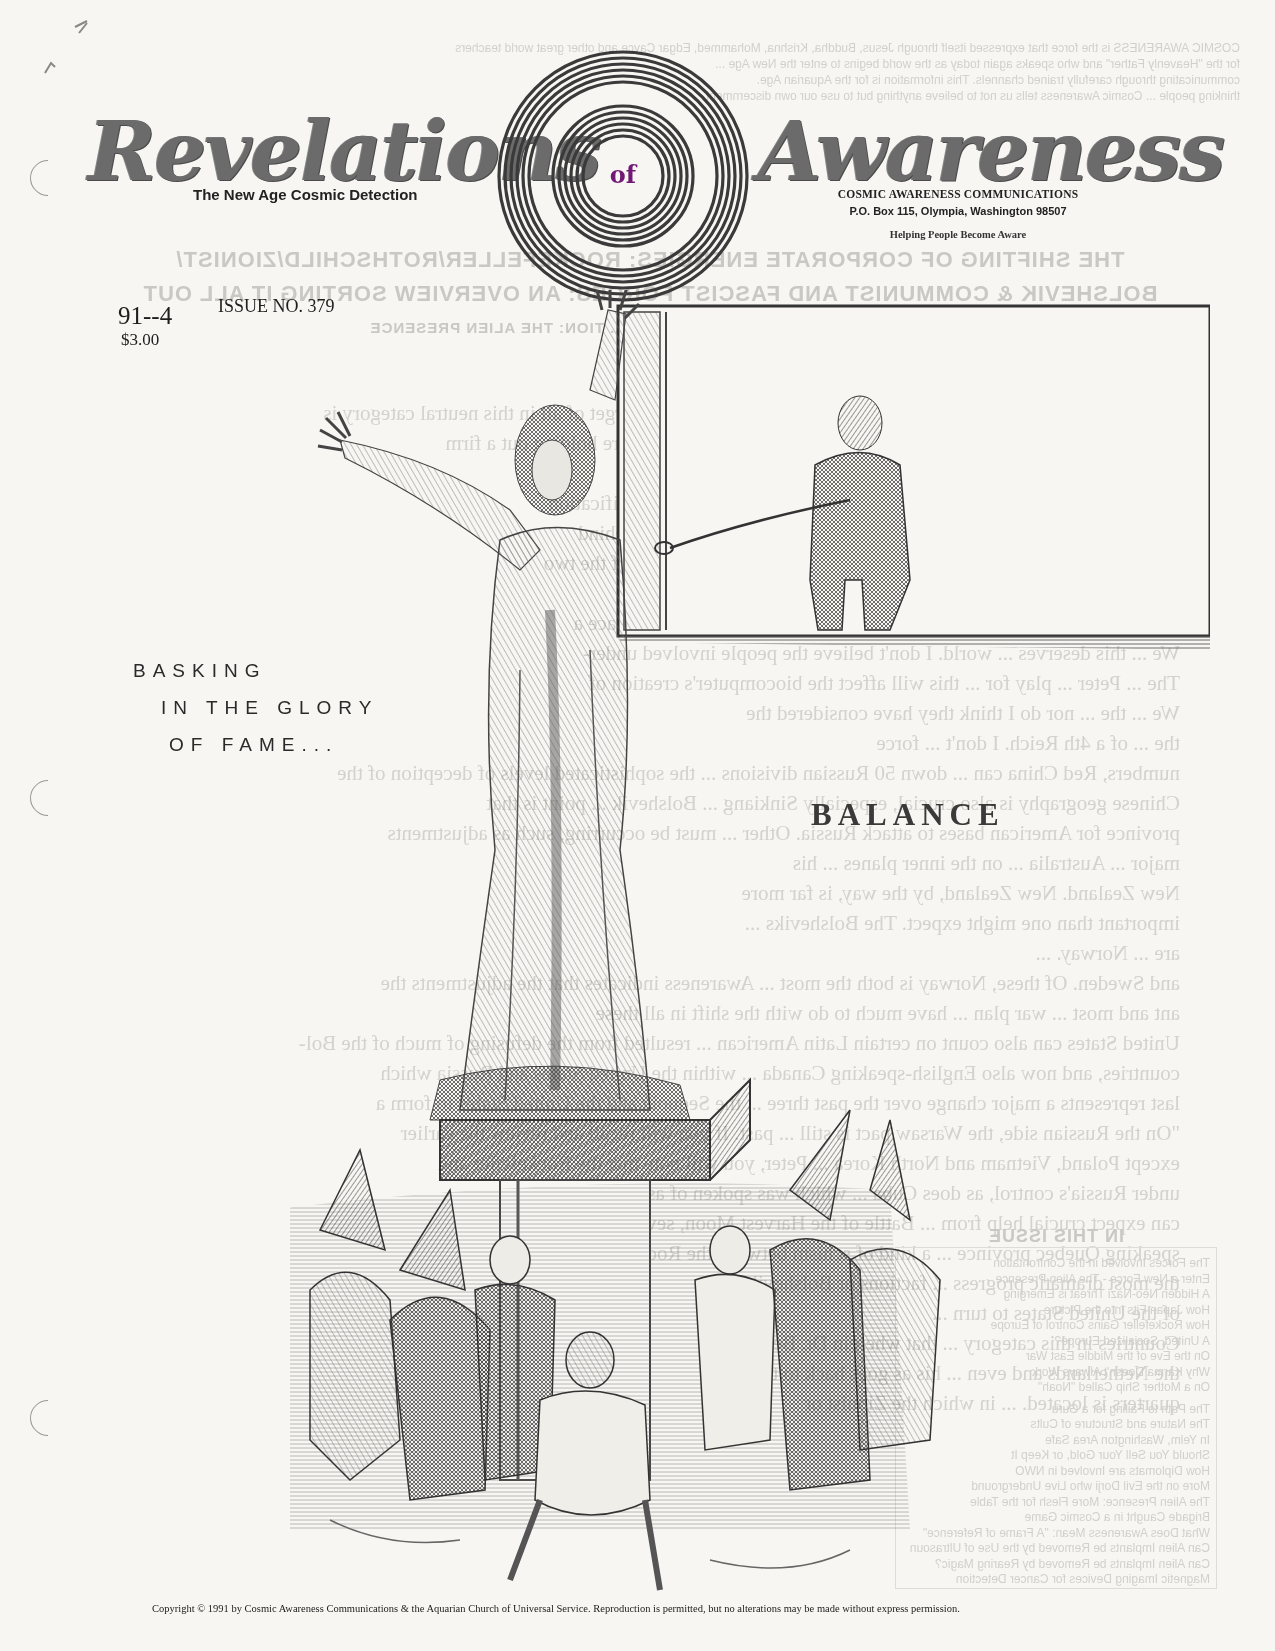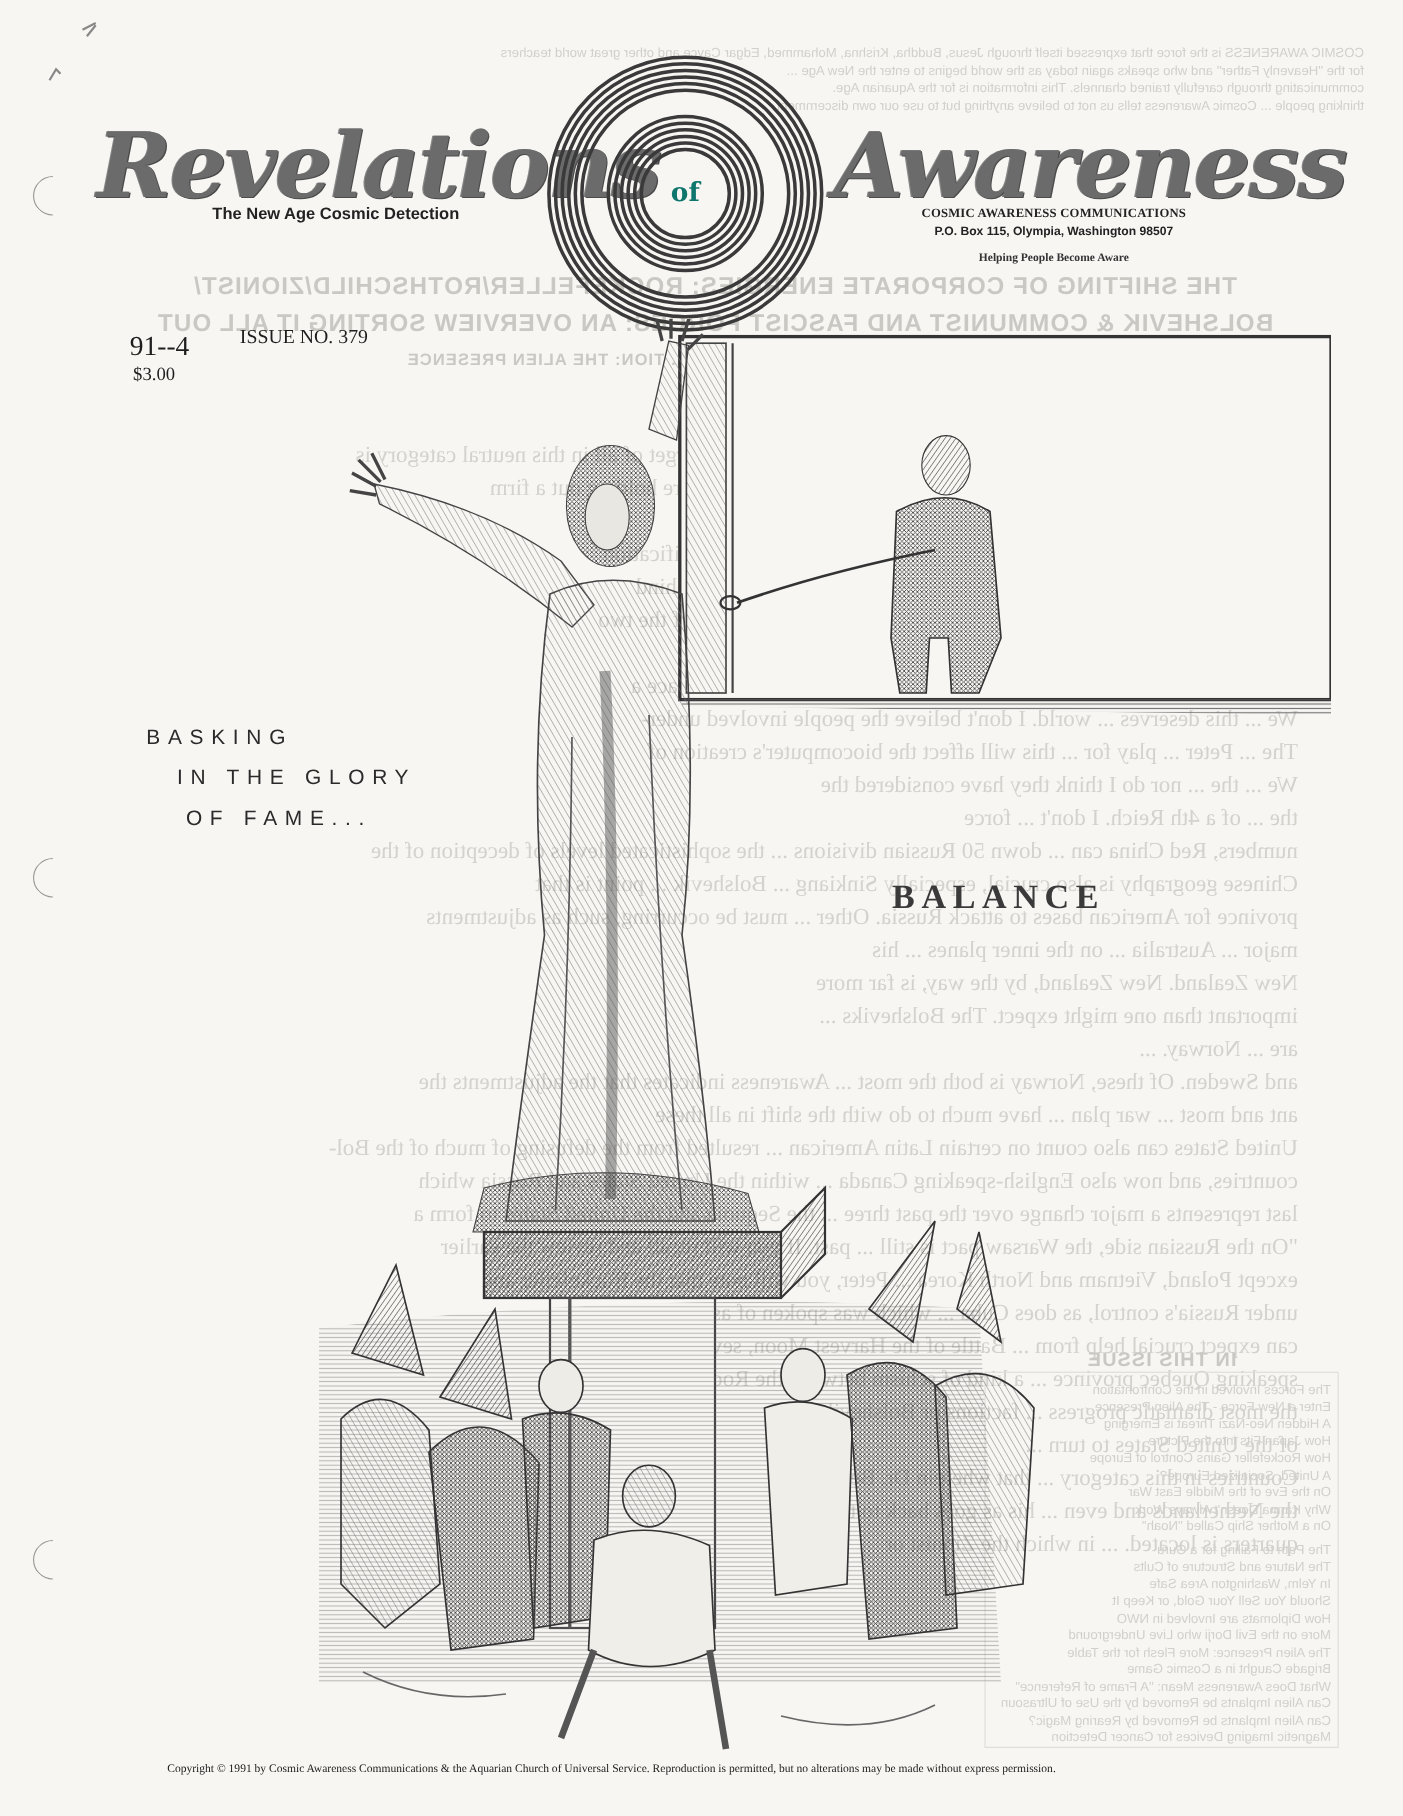--- a/index.html
+++ b/index.html
@@ -138,21 +138,21 @@
     <circle cx="127" cy="127" r="100"></circle>
     <circle cx="127" cy="127" r="94"></circle>
     <circle cx="127" cy="127" r="70"></circle>
     <circle cx="127" cy="127" r="64"></circle>
     <circle cx="127" cy="127" r="58"></circle>
     <circle cx="127" cy="127" r="52"></circle>
     <circle cx="127" cy="127" r="46"></circle>
     <circle cx="127" cy="127" r="40"></circle>
   </g>
 </svg>
-<div class="abs" style="left:496px; top:160px; width:254px; text-align:center; font-family:'DejaVu Serif', serif; font-weight:bold; font-size:24px; color:#0f766e;">of</div>
+<div class="abs" style="left:496px; top:160px; width:254px; text-align:center; font-family:'DejaVu Serif', serif; font-weight:bold; font-size:24px; color:#701a75;">of</div>
 
 <div class="abs script" style="left:758px; top:106px; font-size:82px; line-height:90px;text-align:center;">Awareness</div>
 <div class="abs" style="left:808px; top:186px; width:300px; text-align:center; line-height:17px;">
   <div class="pub-name">COSMIC AWARENESS COMMUNICATIONS</div>
   <div class="pub-addr">P.O. Box 115, Olympia, Washington 98507</div>
   <div class="pub-motto" style="margin-top:6px;">Helping People Become Aware</div>
 </div>
 
 <div class="abs issue" style="left:118px; top:302px;">91--4</div>
 <div class="abs issue" style="left:218px; top:296px; font-size:18px;">ISSUE NO. 379</div>

